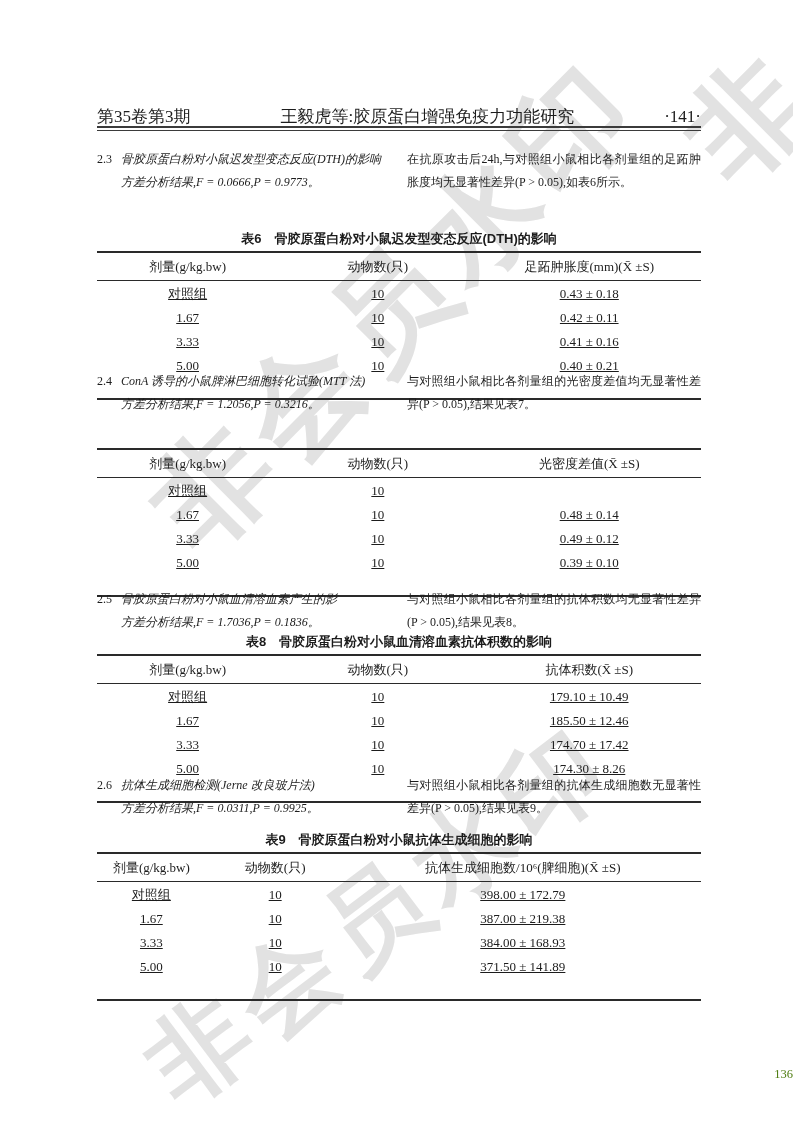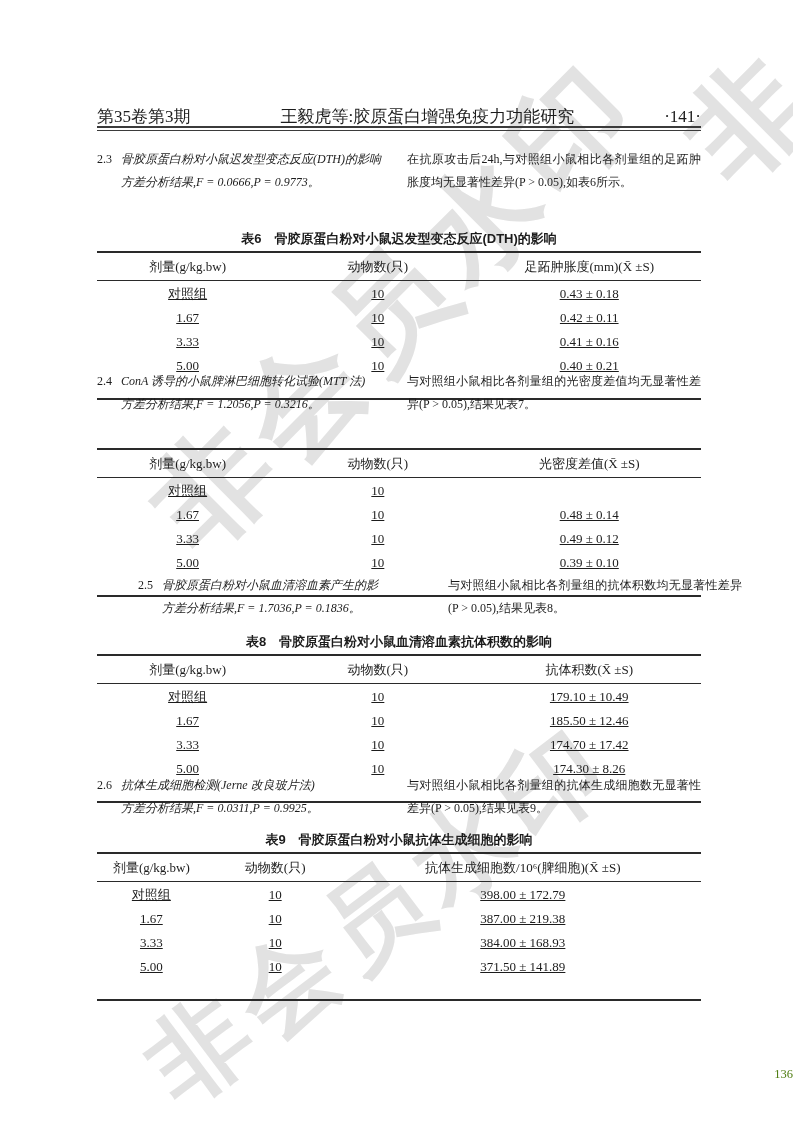--- a/index.html
+++ b/index.html
@@ -28,21 +28,21 @@
     position:absolute;left:97px;top:126px;width:604px;height:2px;
     border-top:2px solid #3b3b3b;border-bottom:1px solid #3b3b3b;
   }
   
   .section{position:absolute;left:97px;width:604px;display:flex;gap:10px;}
   .col-l{width:300px;font-style:italic;}
   .col-r{width:294px;text-align:justify;}
   .section p{margin:0;font-size:12px;line-height:23px;}
   .sec-no{margin-right:9px;font-style:normal;}
   .sec-anova{text-indent:2em;}
-  .s23{top:148px;} .s24{top:370px;} .s25{top:574px;margin-left:41px;} .s26{top:774px;}
+  .s23{top:148px;} .s24{top:370px;} .s25{top:588px;} .s26{top:774px;}
   
   .tbl{position:absolute;left:97px;width:604px;font-size:13px;}
   .t6{top:229px;} .t7{top:448px;} .t8{top:632px;} .t9{top:830px;}
   .tbl-caption{
     text-align:center;font-weight:bold;font-size:13px;line-height:20px;
     margin-bottom:2px;font-family:"Liberation Sans", sans-serif;
   }
   .t-head{display:flex;border-top:2px solid #2a2a2a;border-bottom:1px solid #2a2a2a;}
   .t-head span{height:27px;line-height:27px;}
   .t-body{border-bottom:2px solid #2a2a2a;padding:1px 0 20px 0;text-decoration:underline;}

